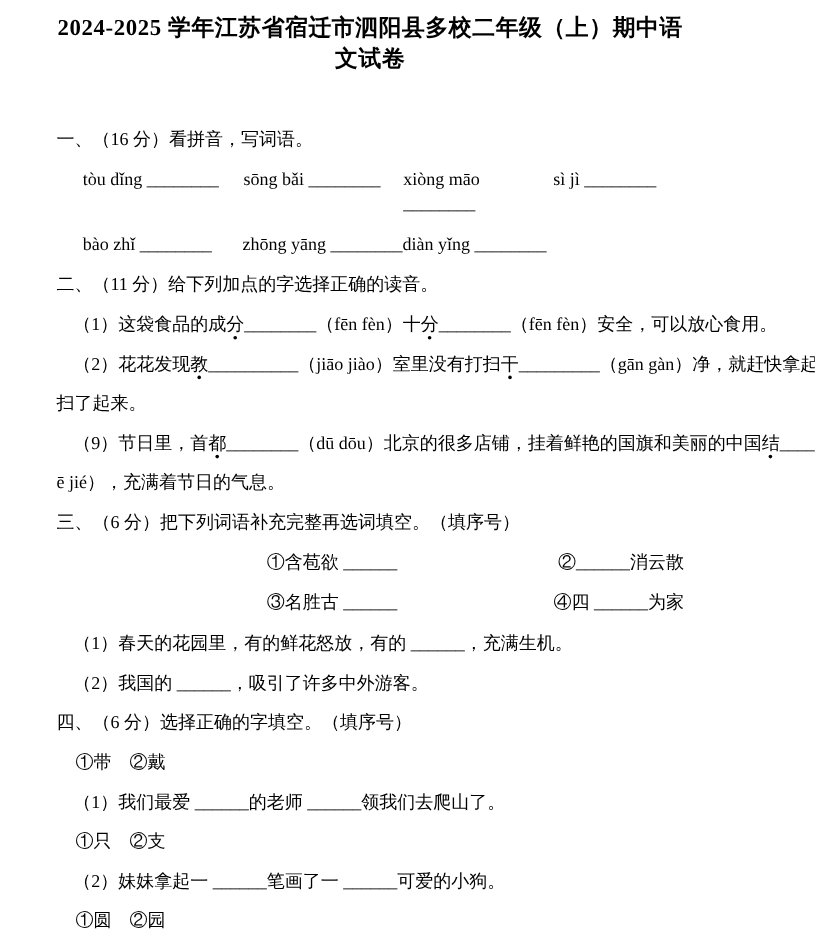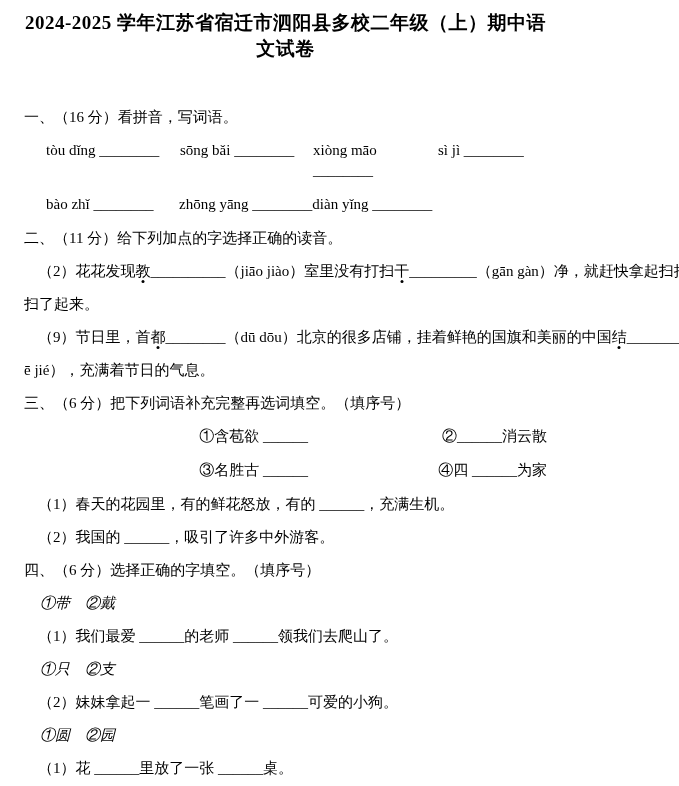--- a/index.html
+++ b/index.html
@@ -9,36 +9,37 @@
     color: #000000;
     font-family: "Liberation Serif", "DejaVu Serif", serif;
     font-size: 15px;
     overflow: hidden;
   }
   .page {
     box-sizing: border-box;
     width: 561px;
     height: 786px;
     padding: 8px 14px 0 24px;
+    margin-left: 23px;
   }
   .title {
     font-size: 19px;
     font-weight: bold;
     text-align: center;
     letter-spacing: 0.5px;
     margin: 2px 0 45px 0;
   }
   .line {
     line-height: 20px;
     margin: 0 0 13px 0;
     white-space: nowrap;
   }
   .sec-heading { margin-top: 3px; }
   .indent1 { padding-left: 14px; }   
-  .indent2 { padding-left: 16px; font-style: italic; }   
+  .indent2 { padding-left: 16px; }   
   .pinyin-row {
     display: flex;
     padding-left: 22px;
     line-height: 20px;
     margin: 0 0 14px 0;
   }
   .pinyin-row .py-item { flex: 0 0 auto; }
   .pinyin-row .w1 { width: 134px; }
   .pinyin-row .w2 { width: 133px; }
   .pinyin-row .w3 { width: 125px; }
@@ -81,20 +82,23 @@
   </div>
 
   <div class="pinyin-row">
     <span class="py-item w2">bào zhǐ ________</span>
     <span class="py-item">zhōng yāng ________</span>
     <span class="py-item w3">diàn yǐng ________</span>
   </div>
 
   <div class="line sec-heading">二、（11 分）给下列加点的字选择正确的读音。</div>
 
+  <div class="line indent1">
+    <span>（1）这袋食品的成</span><span class="dot">分</span><span>________（fēn fèn）十</span><span class="dot">分</span><span>________（fēn fèn）安全，可以放心食用。</span>
+  </div>
 
   <div class="line indent1">
     <span>（2）花花发现</span><span class="dot">教</span><span>__________（jiāo jiào）室里没有打扫</span><span class="dot">干</span><span>_________（gān gàn）净，就赶快拿起扫把</span>
   </div>
 
   <div class="line">扫了起来。</div>
 
   <div class="line indent1">
     <span>（9）节日里，首</span><span class="dot">都</span><span>________（dū dōu）北京的很多店铺，挂着鲜艳的国旗和美丽的中国</span><span class="dot">结</span><span>________（ji</span>
   </div>

